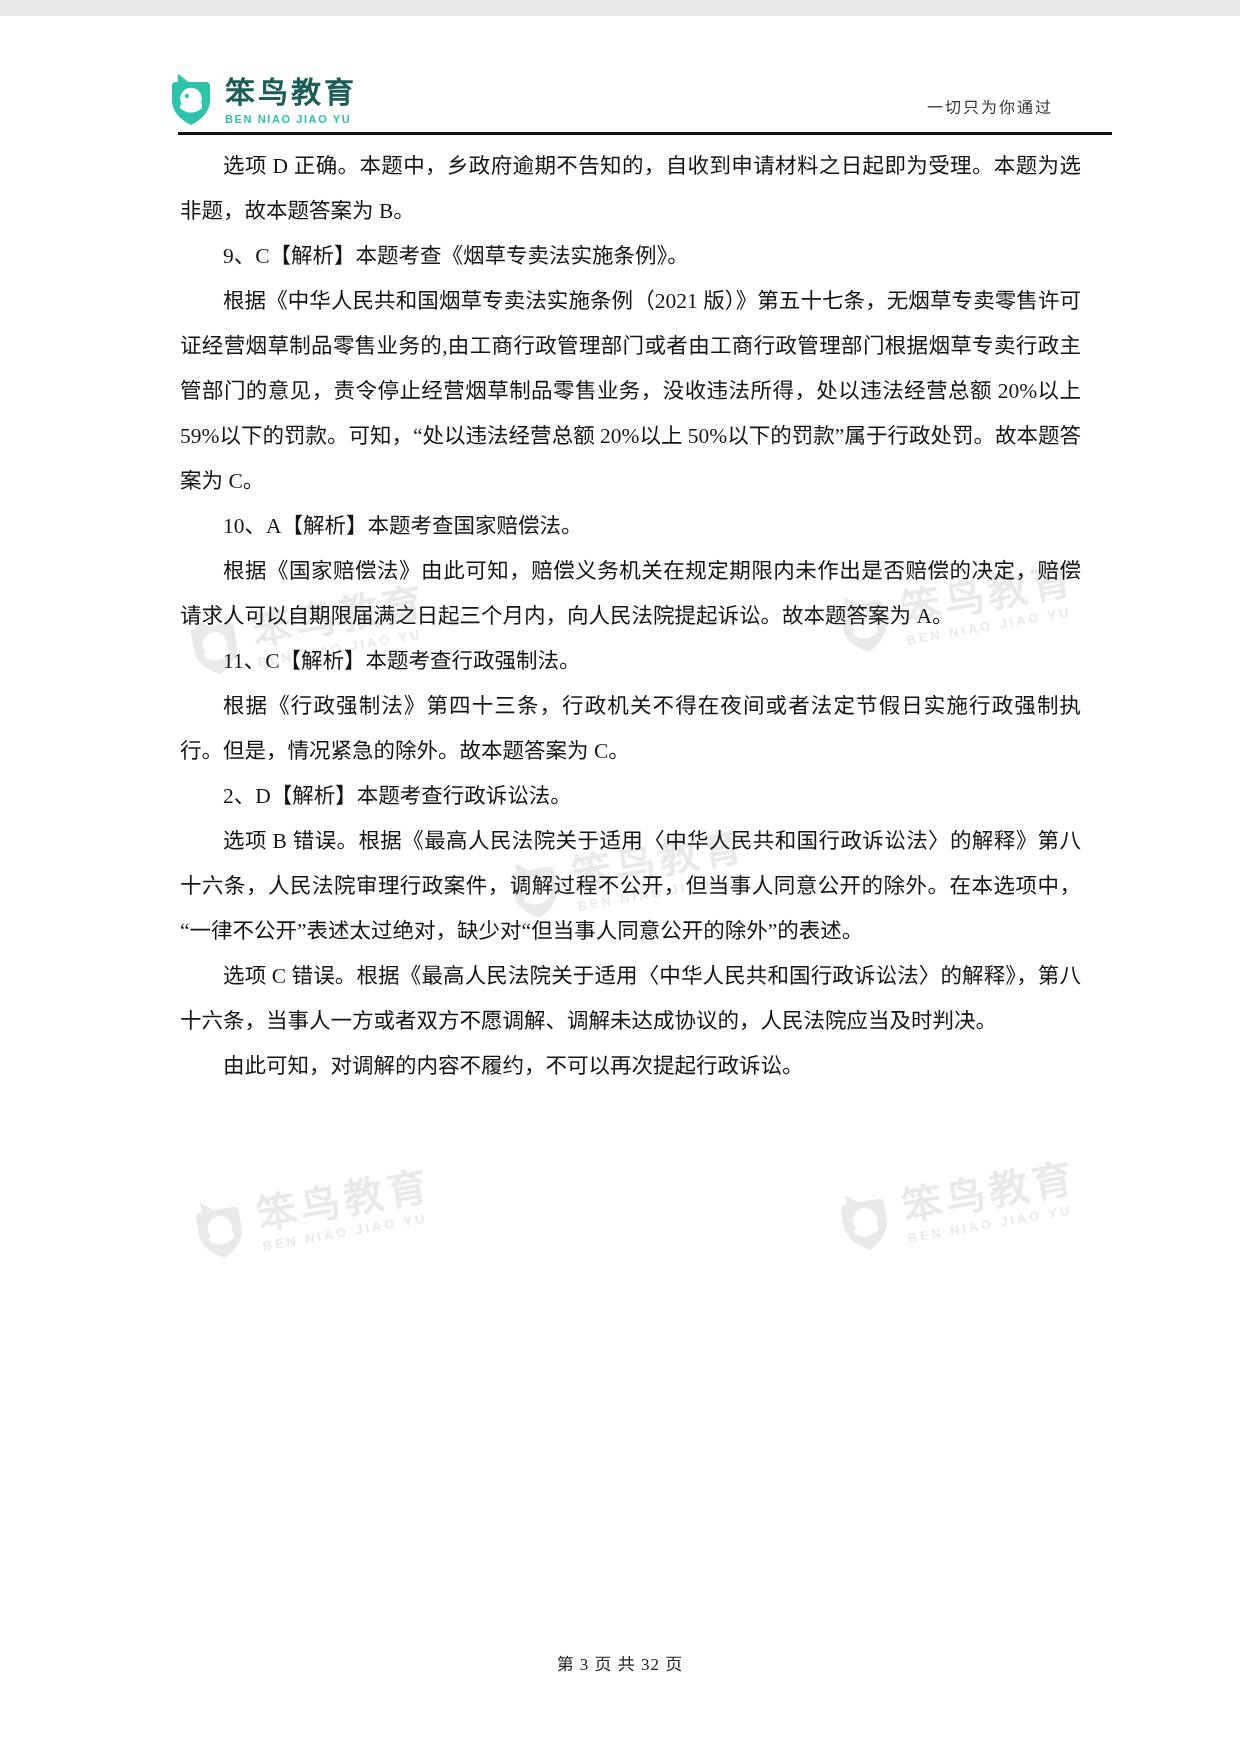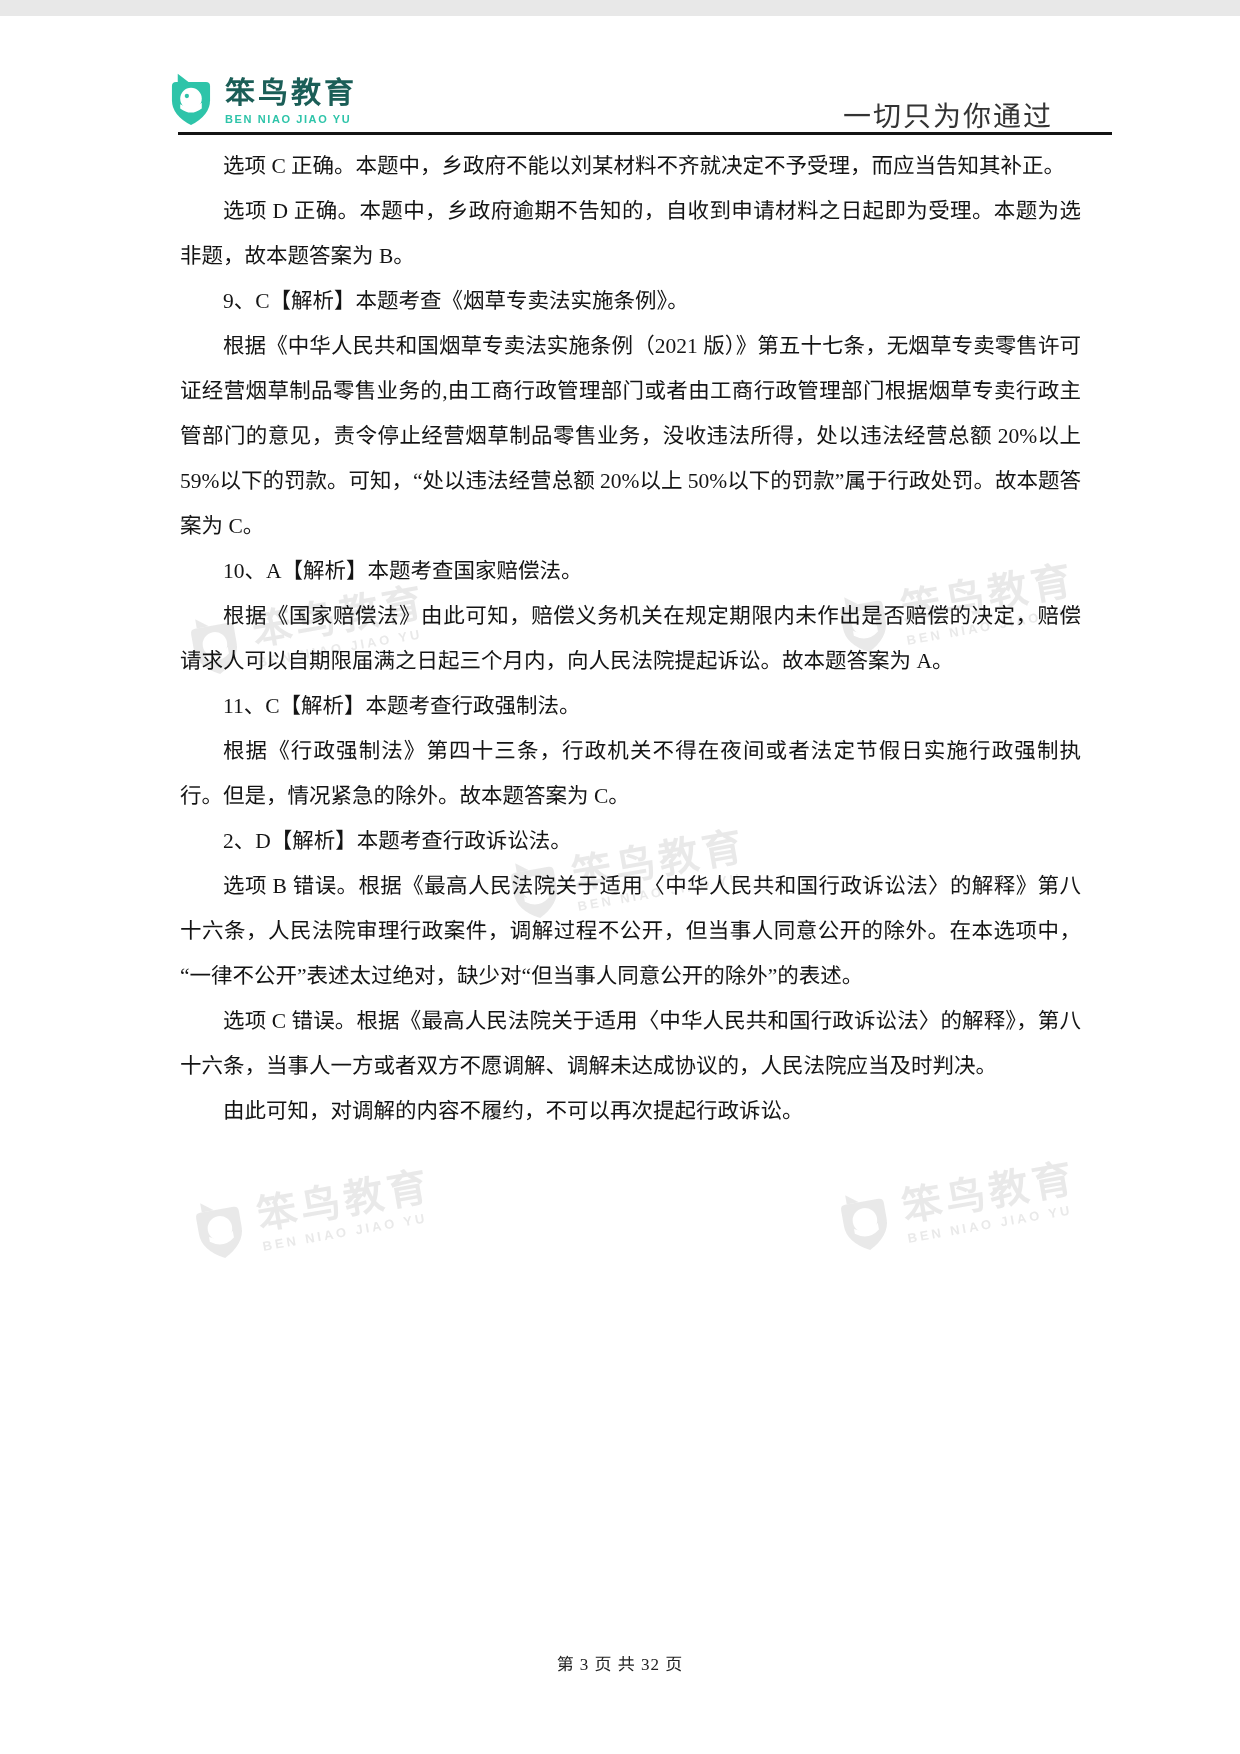--- a/index.html
+++ b/index.html
@@ -29,21 +29,21 @@
     color:var(--logo-text,#1b5e57);
   }
   .logo-sub{
     margin-top:6px;
     font-family:"Liberation Sans","DejaVu Sans",sans-serif;
     font-size:11px;font-weight:700;letter-spacing:1.6px;
     color:var(--brand,#2ec4a9);
   }
   .tagline{
     position:absolute;right:187px;top:78px;
-    font-size:28px;letter-spacing:2px;color:#333;
+    font-size:16px;letter-spacing:2px;color:#333;
     z-index:2;
   }
   .header-rule{
     position:absolute;left:178px;top:116px;
     width:934px;height:3px;background:#141414;
     z-index:2;
   }
   
   .doc-body{
     position:absolute;left:180px;top:128px;width:901px;
@@ -189,21 +189,20 @@
         <path class="bird" d="M17 44 Q30 54 43 44 L43 37 Q30 47 17 39 Z"></path>
       </svg>
     </span>
     <span class="wm-textcol">
       <span class="wm-name">笨鸟教育</span>
       <span class="wm-sub">BEN NIAO JIAO YU</span>
     </span>
   </div>
 
   <main class="doc-body">
-    <p class="para">选项 C 正确。本题中，乡政府不能以刘某材料不齐就决定不予受理，而应当告知其补正。</p>
     <p class="para">选项 D 正确。本题中，乡政府逾期不告知的，自收到申请材料之日起即为受理。本题为选非题，故本题答案为 B。</p>
     <p class="para">9、C【解析】本题考查《烟草专卖法实施条例》。</p>
     <p class="para">根据《中华人民共和国烟草专卖法实施条例（2021 版）》第五十七条，无烟草专卖零售许可证经营烟草制品零售业务的,由工商行政管理部门或者由工商行政管理部门根据烟草专卖行政主管部门的意见，责令停止经营烟草制品零售业务，没收违法所得，处以违法经营总额 20%以上 59%以下的罚款。可知，“处以违法经营总额 20%以上 50%以下的罚款”属于行政处罚。故本题答案为 C。</p>
     <p class="para">10、A【解析】本题考查国家赔偿法。</p>
     <p class="para">根据《国家赔偿法》由此可知，赔偿义务机关在规定期限内未作出是否赔偿的决定，赔偿请求人可以自期限届满之日起三个月内，向人民法院提起诉讼。故本题答案为 A。</p>
     <p class="para">11、C【解析】本题考查行政强制法。</p>
     <p class="para">根据《行政强制法》第四十三条，行政机关不得在夜间或者法定节假日实施行政强制执行。但是，情况紧急的除外。故本题答案为 C。</p>
     <p class="para">2、D【解析】本题考查行政诉讼法。</p>
     <p class="para">选项 B 错误。根据《最高人民法院关于适用〈中华人民共和国行政诉讼法〉的解释》第八十六条，人民法院审理行政案件，调解过程不公开，但当事人同意公开的除外。在本选项中，“一律不公开”表述太过绝对，缺少对“但当事人同意公开的除外”的表述。</p>
     <p class="para">选项 C 错误。根据《最高人民法院关于适用〈中华人民共和国行政诉讼法〉的解释》，第八十六条，当事人一方或者双方不愿调解、调解未达成协议的，人民法院应当及时判决。</p>

